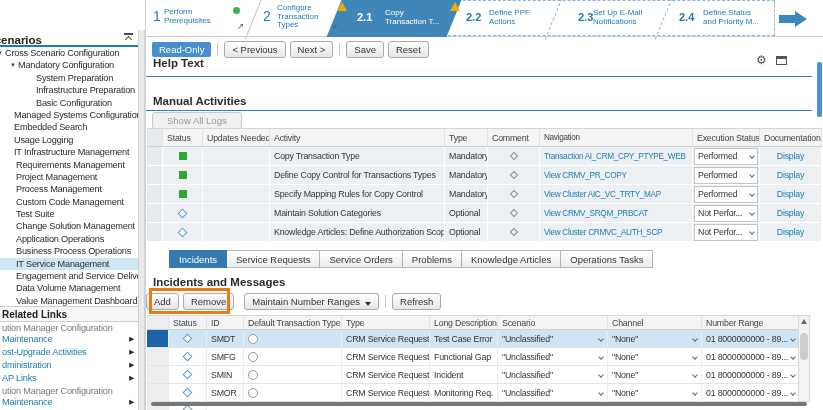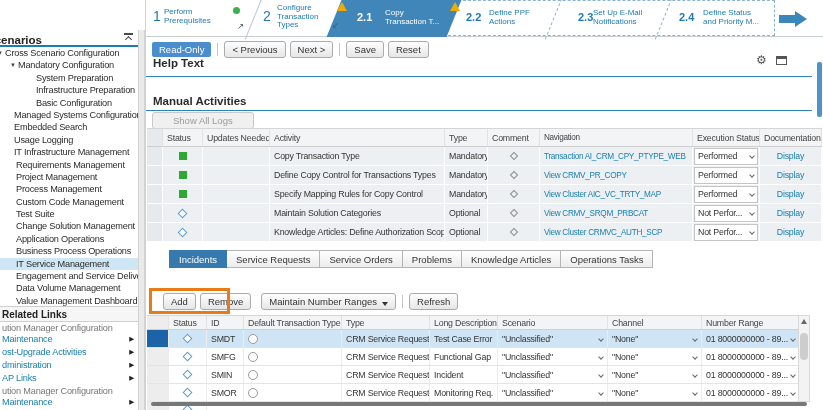--- a/index.html
+++ b/index.html
@@ -49,21 +49,21 @@
 #toolbar{position:absolute;left:0;top:40px;width:815px;height:18px;display:flex;align-items:center;padding-left:6px}
 .chip{background:#4a8ece;color:#fff;font-size:9.5px;padding:2px 7px;border-radius:2px}
 .btn{font-size:9.5px;color:#333;background:linear-gradient(#fefefe,#e6e6e6);border:1px solid #ababab;border-radius:3px;padding:2px 7px;white-space:nowrap;cursor:default}
 .vsep{width:1px;height:13px;background:#c5c5c5;margin:0 6px}
 .gap4{margin-left:4px}
 
 .sec-title{position:absolute;font-weight:bold;font-size:11.5px;color:#2b2b2b}
 .rule-blue{position:absolute;left:0;width:666px;height:1px;background:#2a86b8}
 .gear{position:absolute;left:610px;top:53px;font-size:12px;color:#555}
 .maxi{position:absolute;left:630px;top:56px;width:11px;height:9px;border:1px solid #555;border-top:3px solid #555}
-.btn-dis{position:absolute;left:6px;top:112px;font-size:9.5px;color:#9a9a9a;background:#f0f0f0;border:1px solid #c9c9c9;border-radius:3px;padding:2px 20px}
+.btn-dis{position:absolute;left:6px;top:112px;font-size:9.5px;color:#9a9a9a;background:#f0f0f0;border:1px solid #c9c9c9;border-radius:3px;padding:2px 14px}
 
 #ma-table{position:absolute;left:1px;top:128px;width:675px;font-size:8.8px;letter-spacing:-0.2px}
 .ma-h{display:flex;height:19px;background:#f2f4f6;border-top:1px solid #d5d5d5;border-bottom:1px solid #cfcfcf;color:#444;font-size:8.8px}
 .ma-h>div{padding:4px 4px;border-right:1px solid #e2e2e2;white-space:nowrap;overflow:hidden}
 .ma-r{display:flex;height:19px;background:#edf0f2;border-bottom:1px solid #fff}
 .ma-r>div{border-right:1px solid #fff;display:flex;align-items:center;padding:0 4px;overflow:hidden;white-space:nowrap}
 .cg{width:16px;background:#e7eaec}
 .cst{width:40px;justify-content:center}
 .cup{width:67px}
 .cact{width:175px}
@@ -77,21 +77,21 @@
 .lnk{color:#1a7ead;text-decoration:none}
 .sqg{width:8px;height:8px;background:#2fa737}
 .dia{width:7px;height:7px;border:1px solid #5b9bd5;background:#fff;transform:rotate(45deg)}
 .cmt{width:6px;height:6px;border:1px solid #8e8e8e;transform:rotate(45deg)}
 
 #tabs{position:absolute;left:23px;top:250px;display:flex;height:18px}
 .tab{font-size:9.5px;padding:3px 9px;border:1px solid #b5b5b5;border-left:none;background:linear-gradient(#fff,#ececec);color:#333;white-space:nowrap;cursor:default}
 .tab.first{border-left:1px solid #b5b5b5}
 .tab.sel{background:#3579ae;color:#fff;border-color:#3579ae}
 
-#inc-btns{position:absolute;left:17px;top:293px;display:flex;align-items:center}
+#inc-btns{position:absolute;left:0;top:293px;display:flex;align-items:center}
 .caret{display:inline-block;width:0;height:0;border-left:3.5px solid transparent;border-right:3.5px solid transparent;border-top:4px solid #333;margin-left:5px;transform:translateY(1px)}
 #annot{position:absolute;left:3px;top:288px;width:81px;height:26px;border:3px solid #e87b16;z-index:50}
 #inc-table{position:absolute;left:1px;top:315px;width:652px;font-size:8.8px;letter-spacing:-0.2px}
 .in-h{display:flex;height:15px;background:#f2f4f6;border-top:1px solid #d5d5d5;border-bottom:1px solid #cfcfcf;font-size:8.8px;color:#444}
 .in-h>div{padding:2px 4px;border-right:1px solid #e2e2e2;white-space:nowrap;overflow:hidden}
 .in-r{display:flex;height:18px;background:#fff;border-bottom:1px solid #e4e4e4}
 .in-r>div{display:flex;align-items:center;padding:0 4px;border-right:1px solid #ececec;overflow:hidden;white-space:nowrap}
 .in-r.sel{background:#cfe4f4}
 .isel{width:22px;background:#ededed;padding:0 !important}
 .isel.active{background:#1c63a8}
@@ -395,20 +395,21 @@
 
   <div id="tabs">
     <div class="tab first sel">Incidents</div>
     <div class="tab">Service Requests</div>
     <div class="tab">Service Orders</div>
     <div class="tab">Problems</div>
     <div class="tab">Knowledge Articles</div>
     <div class="tab">Operations Tasks</div>
   </div>
 
+  <div class="sec-title" style="left:7px;top:276px">Incidents and Messages</div>
   <div id="annot"></div>
   <div id="inc-btns">
     <button class="btn">Add</button>
     <button class="btn gap4">Remove</button>
     <button class="btn" style="margin-left:10px"><span>Maintain Number Ranges</span><span class="caret"></span></button>
     <span class="vsep"></span>
     <button class="btn">Refresh</button>
   </div>
 
   <div id="inc-table">

